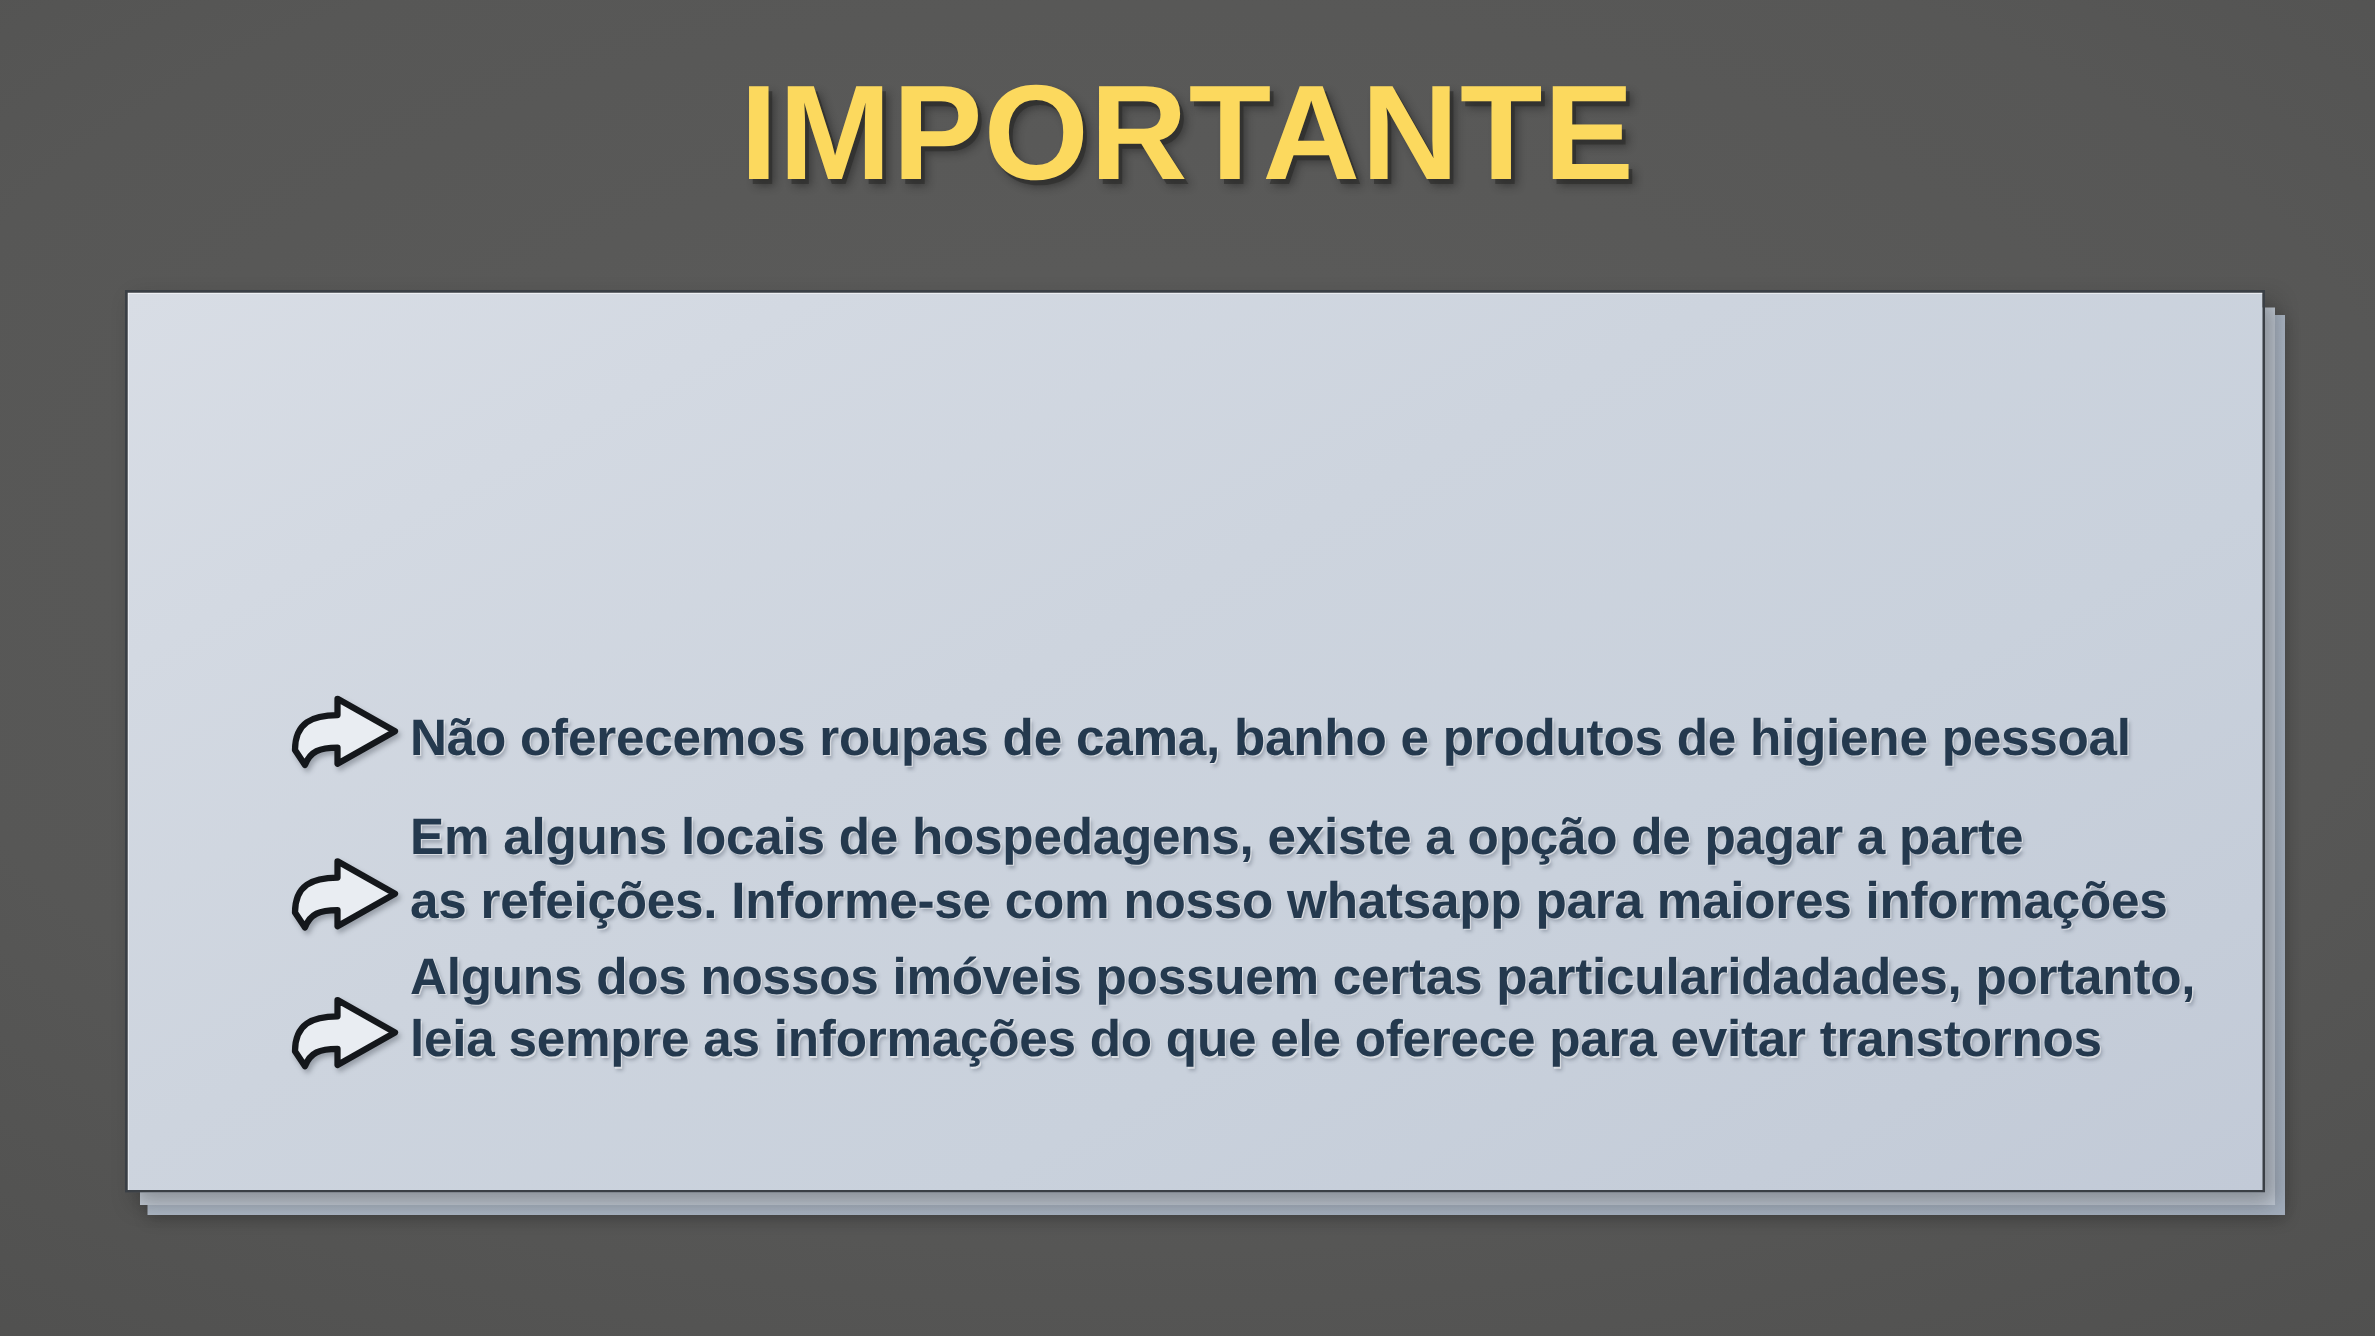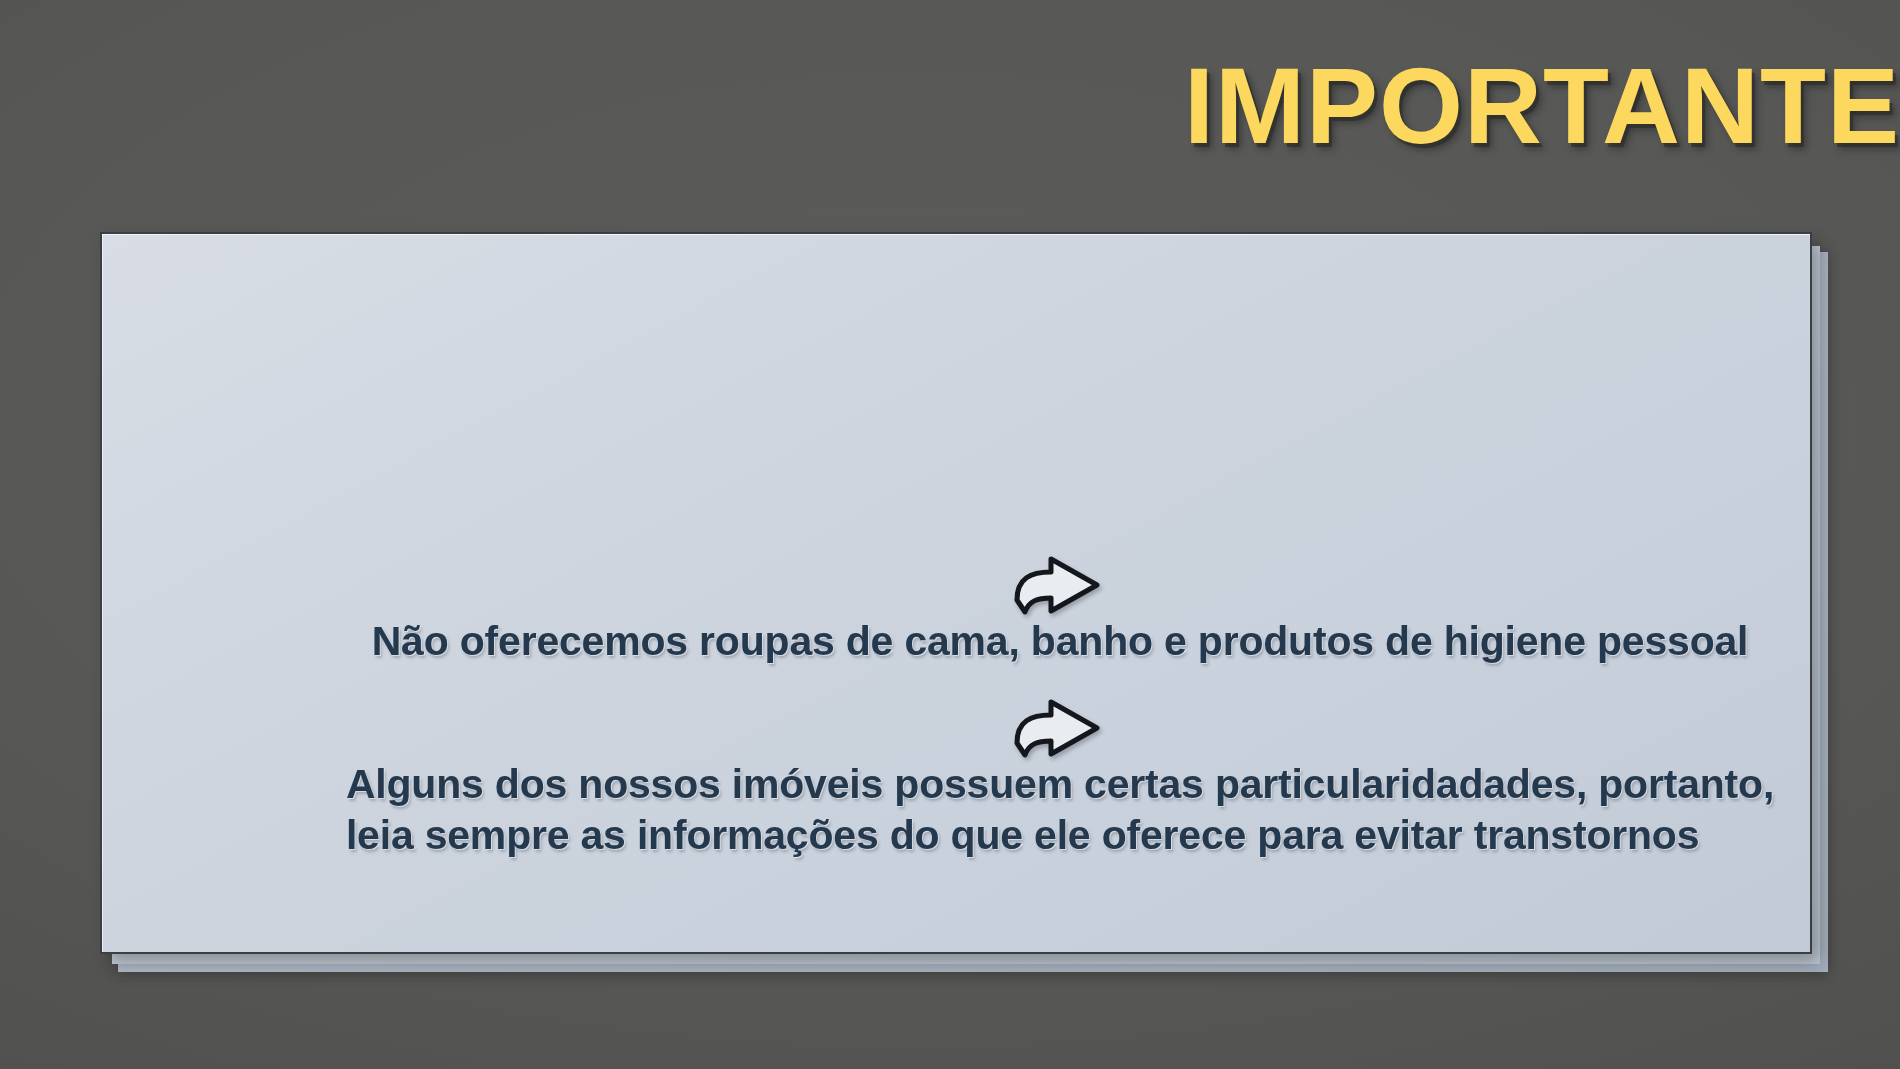--- a/index.html
+++ b/index.html
@@ -17,21 +17,21 @@
     font-family: "Liberation Sans", sans-serif;
     -webkit-font-smoothing: antialiased;
   }
 
   
   #title {
     position: absolute;
     top: 48px;
     left: 0;
     width: 1900px;
-    text-align: right;
+    text-align: center;
     font-family: "Liberation Sans", sans-serif;
     font-weight: 700;
     font-size: 108px;
     line-height: 1.08;
     letter-spacing: 1px;
     color: #fcd95e;
     text-shadow:
       3px 4px 0 rgba(40,40,38,0.55),
       5px 6px 7px rgba(25,25,24,0.45);
     white-space: nowrap;
@@ -80,23 +80,22 @@
 
   
   #bullets {
     position: absolute;
     left: 128px;
     top: 318px;
     width: 1660px;
   }
   .bullet {
     display: flex;
-    align-items: center;
+    align-items: flex-end;
     margin-bottom: 16px;
-    flex-direction: column;
   }
   .bullet.gap-lg { margin-bottom: 28px; }
   .bullet.gap-sm { margin-bottom: 10px; }
 
   .arrow-icon {
     flex: 0 0 auto;
     width: 92px;
     height: 62px;
     margin-top: 2px;
     margin-right: 6px;
@@ -136,20 +135,29 @@
         <span class="arrow-icon">
           <svg viewBox="0 0 92 62" width="92" height="62">
             <path d="M6 46 C6 24, 20 18, 40 18 L40 5 L86 31 L40 57 L40 44 C26 44, 18 47, 14 58 Z" fill="#e9edf2" stroke="#14171b" stroke-width="5" stroke-linejoin="round"></path>
           </svg>
         </span>
         <span class="bullet-text">Não oferecemos roupas de cama, banho e produtos de higiene pessoal</span>
       </div>
 
 
 
+      <div class="bullet gap-sm">
+        <span class="arrow-icon">
+          <svg viewBox="0 0 92 62" width="92" height="62">
+            <path d="M6 46 C6 24, 20 18, 40 18 L40 5 L86 31 L40 57 L40 44 C26 44, 18 47, 14 58 Z" fill="#e9edf2" stroke="#14171b" stroke-width="5" stroke-linejoin="round"></path>
+          </svg>
+        </span>
+        <span class="bullet-text">Em alguns locais de hospedagens, existe a opção de pagar a parte
+as refeições. Informe-se com nosso whatsapp para maiores informações</span>
+      </div>
 
       <div class="bullet">
         <span class="arrow-icon">
           <svg viewBox="0 0 92 62" width="92" height="62">
             <path d="M6 46 C6 24, 20 18, 40 18 L40 5 L86 31 L40 57 L40 44 C26 44, 18 47, 14 58 Z" fill="#e9edf2" stroke="#14171b" stroke-width="5" stroke-linejoin="round"></path>
           </svg>
         </span>
         <span class="bullet-text">Alguns dos nossos imóveis possuem certas particularidadades, portanto,
 leia sempre as informações do que ele oferece para evitar transtornos</span>
       </div>

